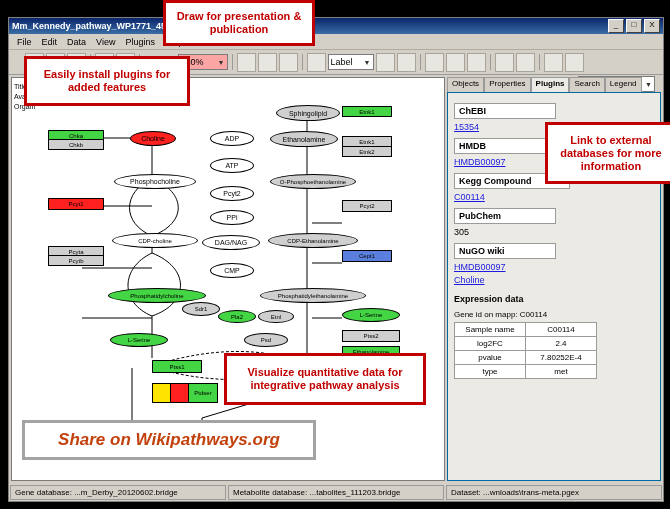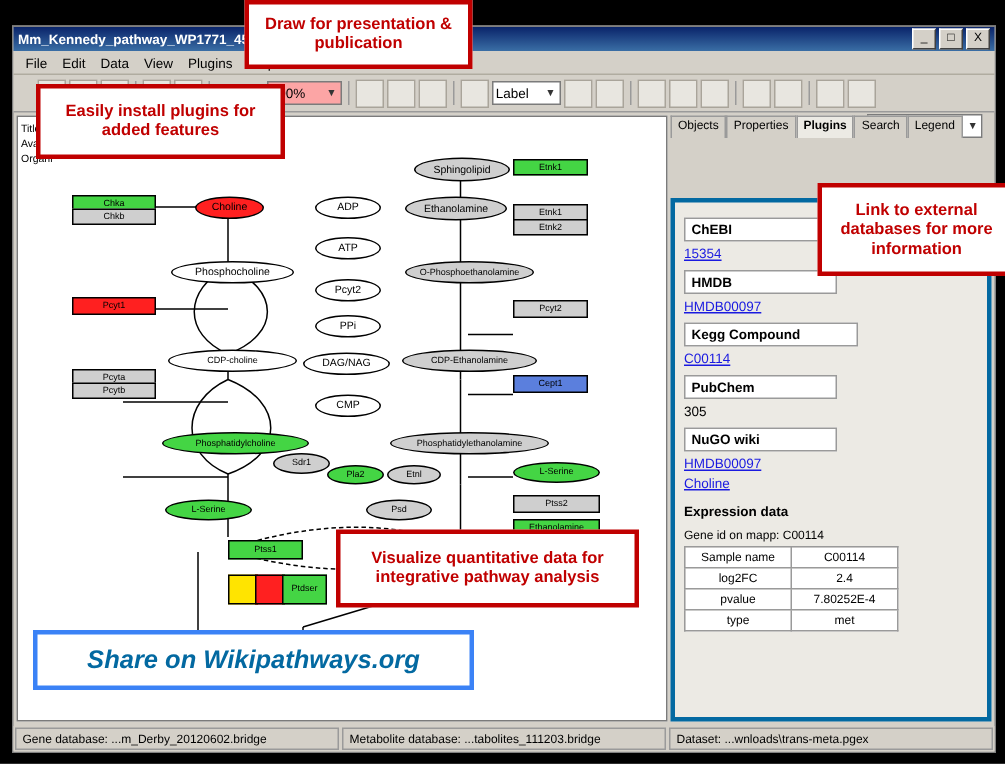--- a/index.html
+++ b/index.html
@@ -22,21 +22,21 @@
   .lblsel{width:42px;height:14px;font-size:9px;background:#fff;border:1px solid #7b7b7b;display:flex;align-items:center;padding-left:2px;}
   .vissel{position:absolute;right:8px;top:58px;width:72px;height:14px;font-size:9px;background:#fff;border:1px solid #7b7b7b;display:flex;align-items:center;padding-left:3px;}
   .caret{margin-left:auto;margin-right:2px;font-size:7px;color:#333;}
   
   .content{position:absolute;left:0;top:57px;right:0;bottom:18px;display:flex;}
   .canvaswrap{position:relative;flex:1;background:#fff;border:1px solid #7b7b7b;margin:2px;overflow:hidden;}
   .sidebar{width:214px;margin:2px 2px 2px 0;display:flex;flex-direction:column;}
   .tabs{display:flex;height:15px;font-size:8px;}
   .tab{background:#d4d0c8;border:1px solid #9a9a9a;border-bottom:none;padding:1px 4px;color:#000;}
   .tab.active{background:#eceae4;font-weight:bold;}
-  .sidepanel{flex:1;background:#eceae4;border:3px solid #0369a1;overflow:hidden;padding:4px 6px;margin-top:40px;}
+  .sidepanel{flex:1;background:#eceae4;border:1px solid #0369a1;overflow:hidden;padding:4px 6px;}
   .secbox{background:#fff;border:1px solid #9a9a9a;font-size:9px;font-weight:bold;padding:2px 4px;width:92px;margin-top:6px;}
   .seclink{color:#1a1ae0;text-decoration:underline;font-size:9px;margin-top:3px;display:block;}
   .sectext{font-size:9px;margin-top:3px;}
   .exprhdr{font-weight:bold;font-size:9px;margin-top:9px;}
   .geneid{font-size:8px;margin-top:6px;}
   table.expr{border-collapse:collapse;margin-top:3px;font-size:8px;}
   table.expr td{border:1px solid #9a9a9a;background:#fff;padding:2px 4px;text-align:center;width:62px;}
   
   .status{position:absolute;left:0;right:0;bottom:0;height:17px;background:#d4d0c8;display:flex;align-items:center;font-size:8px;}
   .statcell{border:1px solid #9a9a9a;height:13px;margin:1px;display:flex;align-items:center;padding:0 4px;white-space:nowrap;}
@@ -47,21 +47,21 @@
   .ell{border-radius:50%;}
   .white{background:#fff;}
   .grey{background:#cfcfcf;}
   .green{background:#44d544;}
   .red{background:#ff2020;}
   .blue{background:#5b7fdd;}
   .yellow{background:#ffe400;}
   svg.lines{position:absolute;left:0;top:0;}
   
   .callout{position:absolute;background:#fff;border:3px solid #c00000;color:#c00000;font-weight:bold;text-align:center;font-size:11px;display:flex;align-items:center;justify-content:center;padding:4px 6px;line-height:13px;}
-  .share{position:absolute;left:22px;top:420px;width:288px;height:34px;background:#fff;border:3px solid #3b82f6;color:#0369a1;font-weight:bold;font-style:italic;font-size:17px;display:flex;align-items:center;justify-content:center;}
+  .share{position:absolute;left:22px;top:420px;width:288px;height:34px;background:#fff;border:3px solid #a3a3a3;color:#c2410c;font-weight:bold;font-style:italic;font-size:17px;display:flex;align-items:center;justify-content:center;}
 </style>
 </head>
 <body>
 
 <div id="app">
 
   <div class="win">
 
     <div class="titlebar">
       <span class="ttl">Mm_Kennedy_pathway_WP1771_45176.gpml</span>

